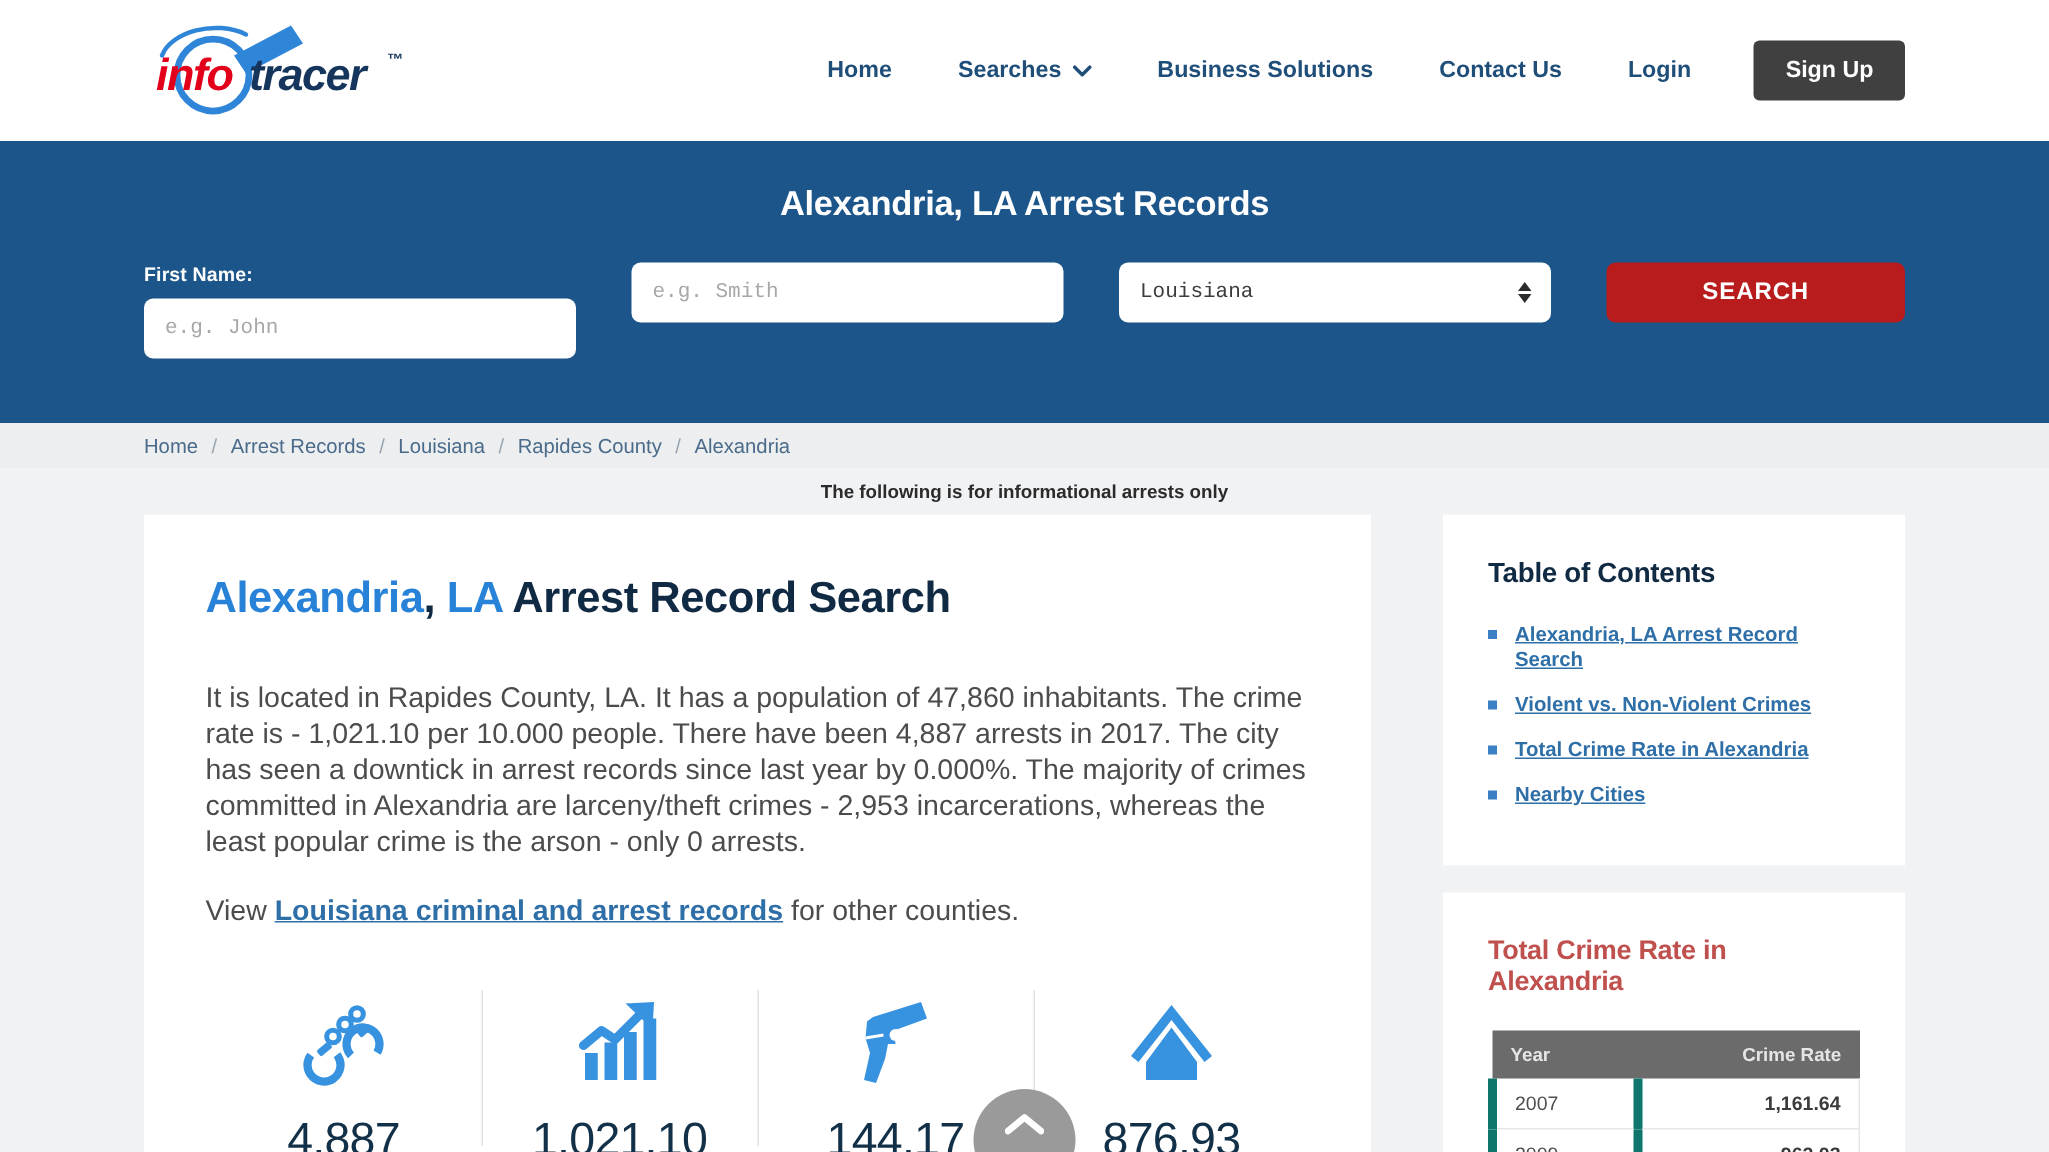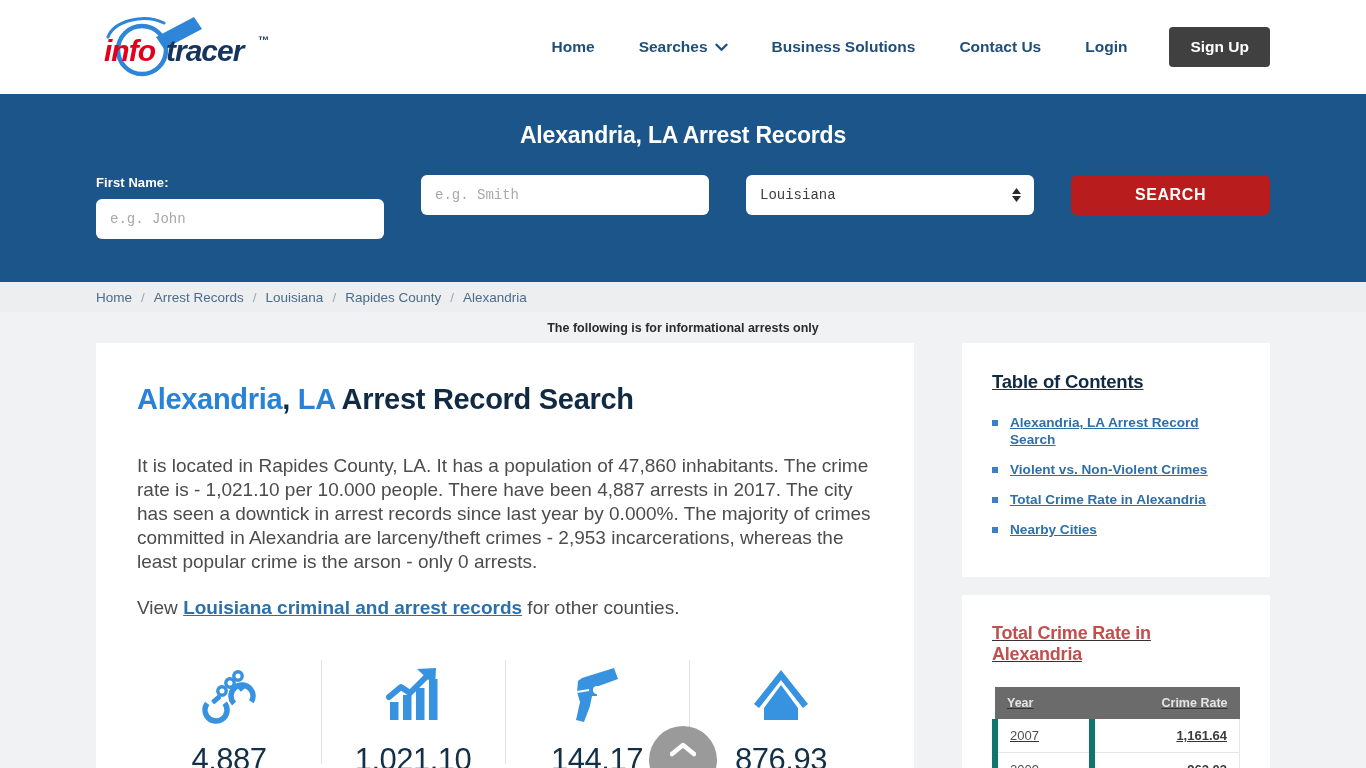--- a/index.html
+++ b/index.html
@@ -218,21 +218,20 @@
     margin-top: 16px;
     letter-spacing: -0.5px;
   }
 
   
   .sidebar { width: 308px; }
   .side-card {
     background: #ffffff;
     padding: 28px 30px 26px 30px;
     margin-bottom: 18px;
-    text-decoration: underline;
   }
   .side-h {
     font-size: 18.5px;
     font-weight: 700;
     color: #102a43;
     margin-bottom: 21px;
     letter-spacing: -0.2px;
   }
   .side-h.red { color: #c0504d; font-size: 18px; margin-bottom: 22px; }
   .toc-list { list-style: none; }

